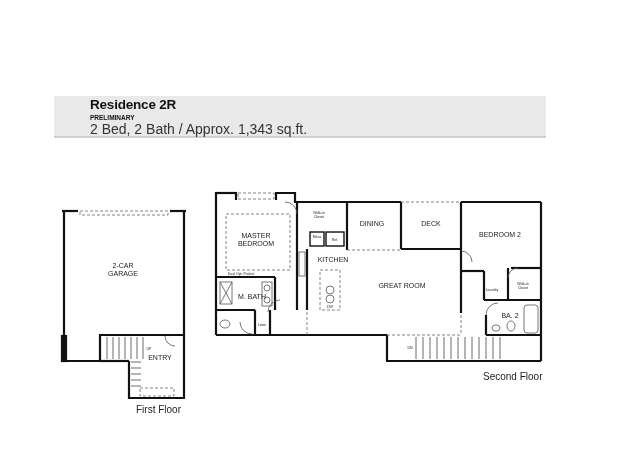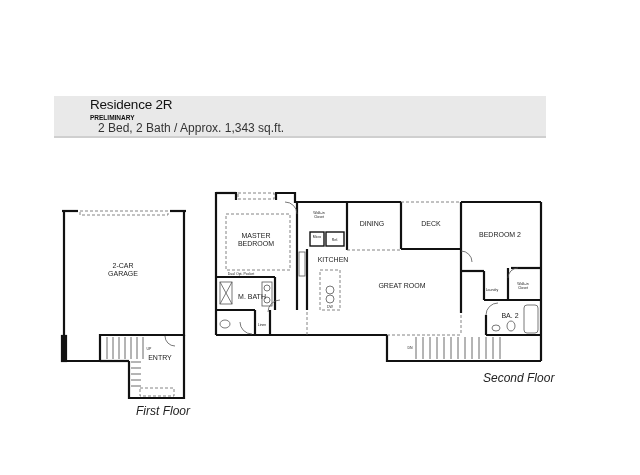--- a/index.html
+++ b/index.html
@@ -1,24 +1,24 @@
 <!DOCTYPE html>
 <html><head>
 <meta charset="utf-8">
 <style>
   html, body { margin:0; padding:0; background:#ffffff; }
   body { width:640px; height:475px; position:relative; overflow:hidden;
          font-family:"Liberation Sans", sans-serif; color:#111; }
   .header { position:absolute; left:54px; top:96px; width:492px; height:40px;
             background:#e9e9e9; border-bottom:2px solid #cfcfcf; }
-  .title { position:absolute; left:36px; top:1px; font-size:13.5px; font-weight:normal; letter-spacing:-0.2px; }
+  .title { position:absolute; left:36px; top:1px; font-size:13.5px; font-weight:bold; letter-spacing:-0.2px; }
   .status { position:absolute; left:36px; top:18px; font-size:6.5px; font-weight:bold; }
-  .summary { position:absolute; left:44px; top:25px; font-size:12px; color:#333; }
+  .summary { position:absolute; left:36px; top:25px; font-size:14px; color:#333; }
   svg.plan { position:absolute; left:0; top:0; }
-  .floor-label { position:absolute; font-size:12px; color:#222;font-style:italic; }
+  .floor-label { position:absolute; font-size:10px; color:#222; }
   .room { font-family:"Liberation Sans", sans-serif; fill:#222; }
 </style>
 </head>
 <body>
 
 <div class="header">
   <div class="title">Residence 2R</div>
   <div class="status">PRELIMINARY</div>
   <div class="summary">2 Bed, 2 Bath  /  Approx. 1,343 sq.ft.</div>
 </div>

